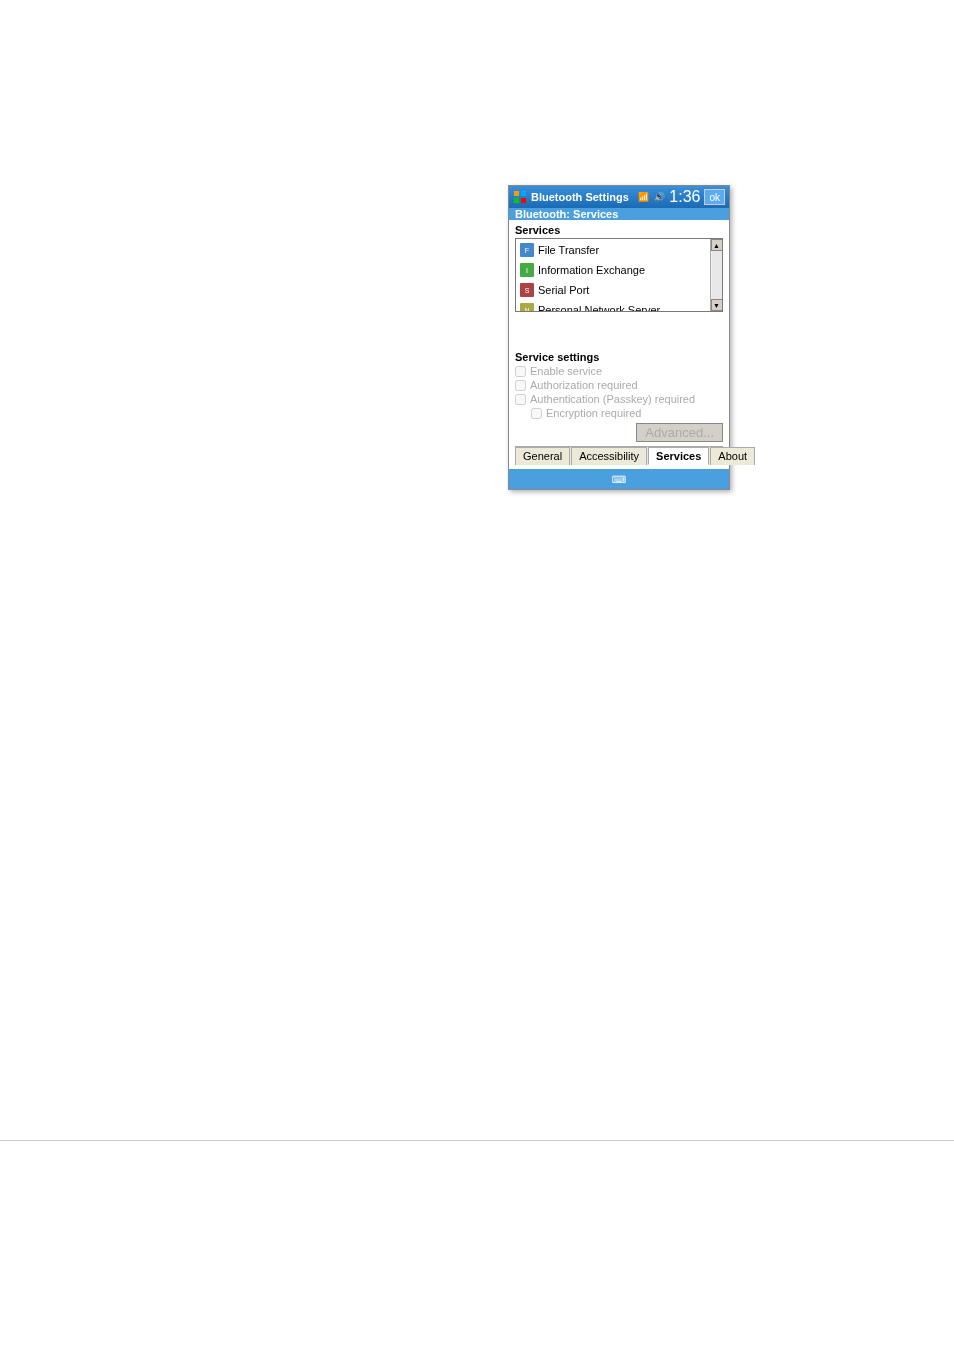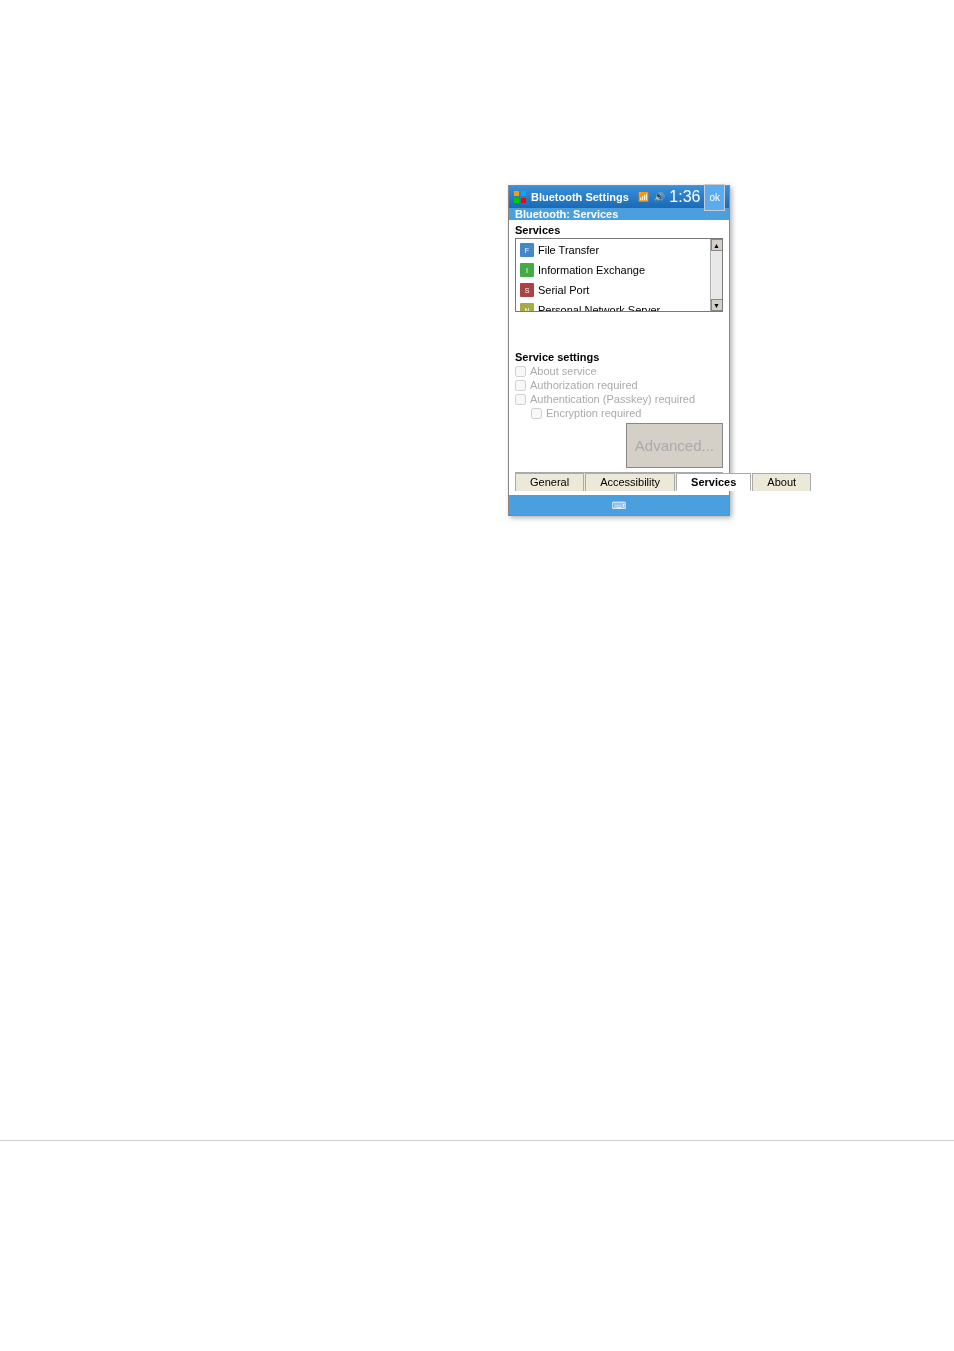--- a/index.html
+++ b/index.html
@@ -71,21 +71,21 @@
       font-size: 10px;
     }
 
     .title-bar-ok {
       background: #5aabf0;
       border: 1px solid #ccc;
       color: #ffffff;
       font-size: 10px;
       padding: 0 4px;
       cursor: pointer;
-      height: 27px;
+      height: 16px;
       display: flex;
       align-items: center;
     }
 
     
     .subtitle-bar {
       background: #4a9fde;
       color: #ffffff;
       padding: 0 6px;
       font-size: 11px;
@@ -205,36 +205,36 @@
     
     .advanced-btn-row {
       display: flex;
       justify-content: flex-end;
       margin: 4px 0;
     }
 
     .advanced-btn {
       background: #d4d0c8;
       border: 1px solid #888;
-      font-size: 15px;
+      font-size: 13px;
       color: #aaaaaa;
-      padding: 13px 8px;
+      padding: 1px 8px;
       cursor: default;
       text-align: center;
     }
 
     
     .tabs-row {
       display: flex;
       border-top: 1px solid #aaa;
       background: #ece9d8;
     }
 
     .tab {
-      padding: 2px 14px;
+      padding: 2px 7px;
       font-size: 11px;
       border: 1px solid #aaa;
       border-bottom: none;
       margin-right: 1px;
       cursor: pointer;
       background: #ece9d8;
       color: #000000;
     }
 
     .tab.active {
@@ -348,21 +348,21 @@
         <div class="scrollbar-track"></div>
         <div class="scrollbar-btn">▼</div>
       </div>
     </div>
 
     <div class="service-settings">
       <div class="section-label">Service settings</div>
 
       <div class="checkbox-row">
         <input type="checkbox" disabled="" style="">
-        <span class="checkbox-label-disabled">About service</span>
+        <span class="checkbox-label-disabled">Enable service</span>
       </div>
 
       <div class="checkbox-row">
         <input type="checkbox" disabled="" style="">
         <span class="checkbox-label-disabled">Authorization required</span>
       </div>
 
       <div class="checkbox-row">
         <input type="checkbox" disabled="" style="">
         <span class="checkbox-label-disabled">Authentication (Passkey) required</span>

